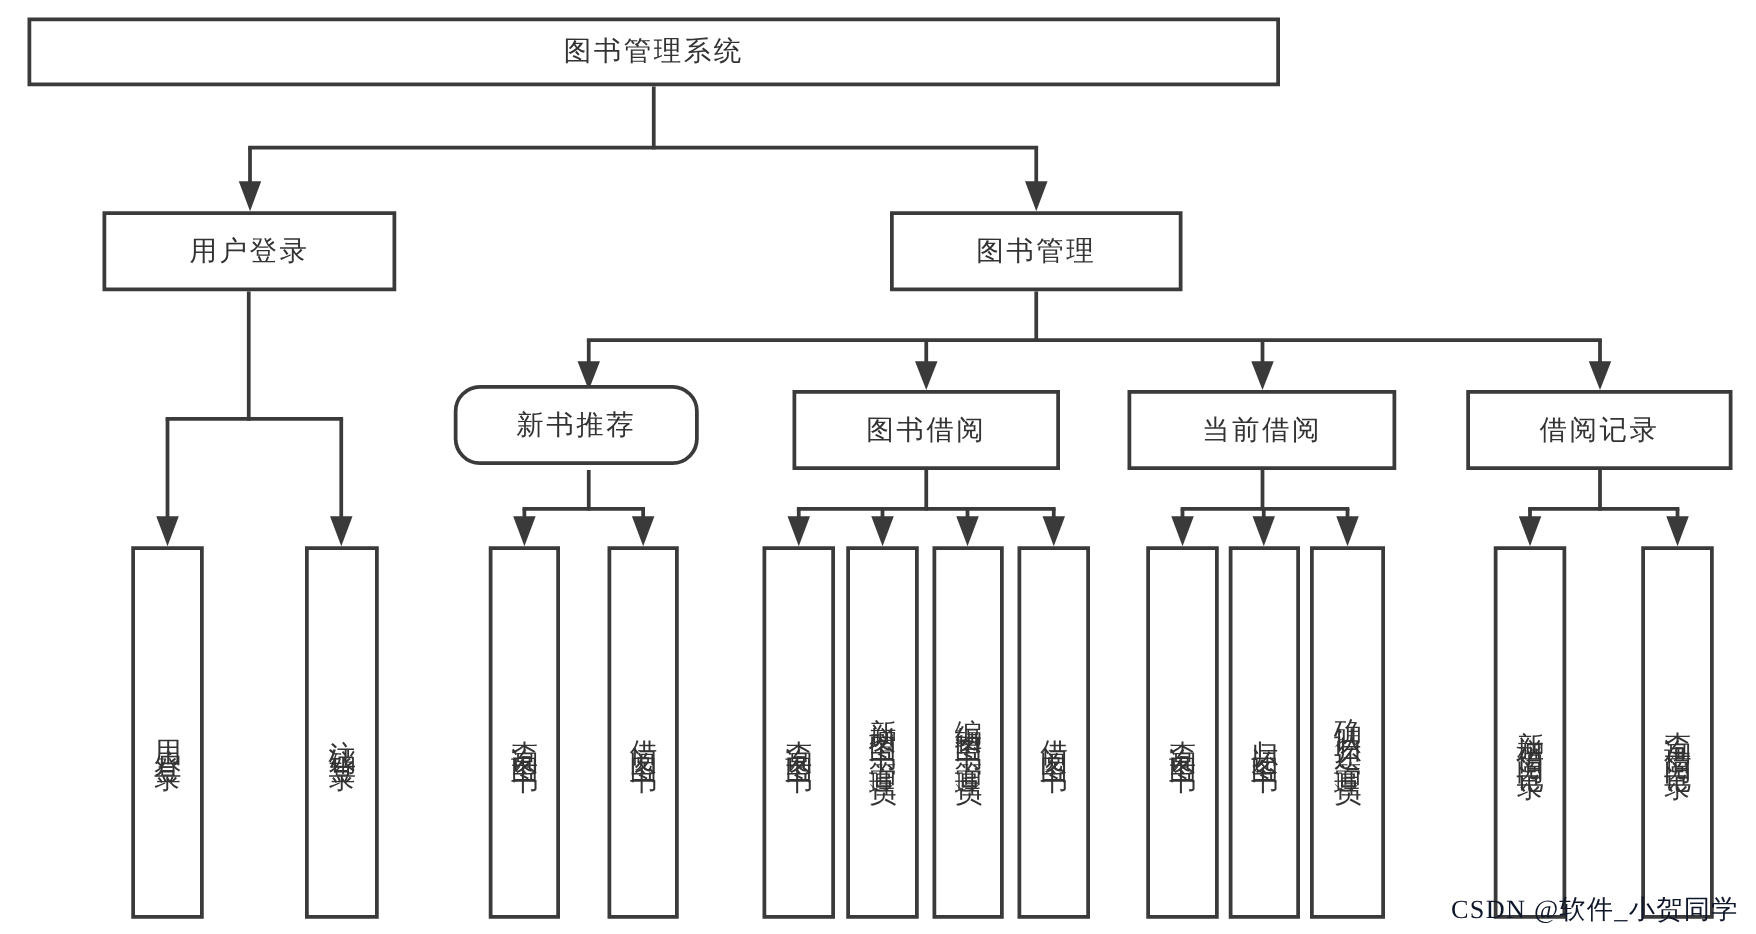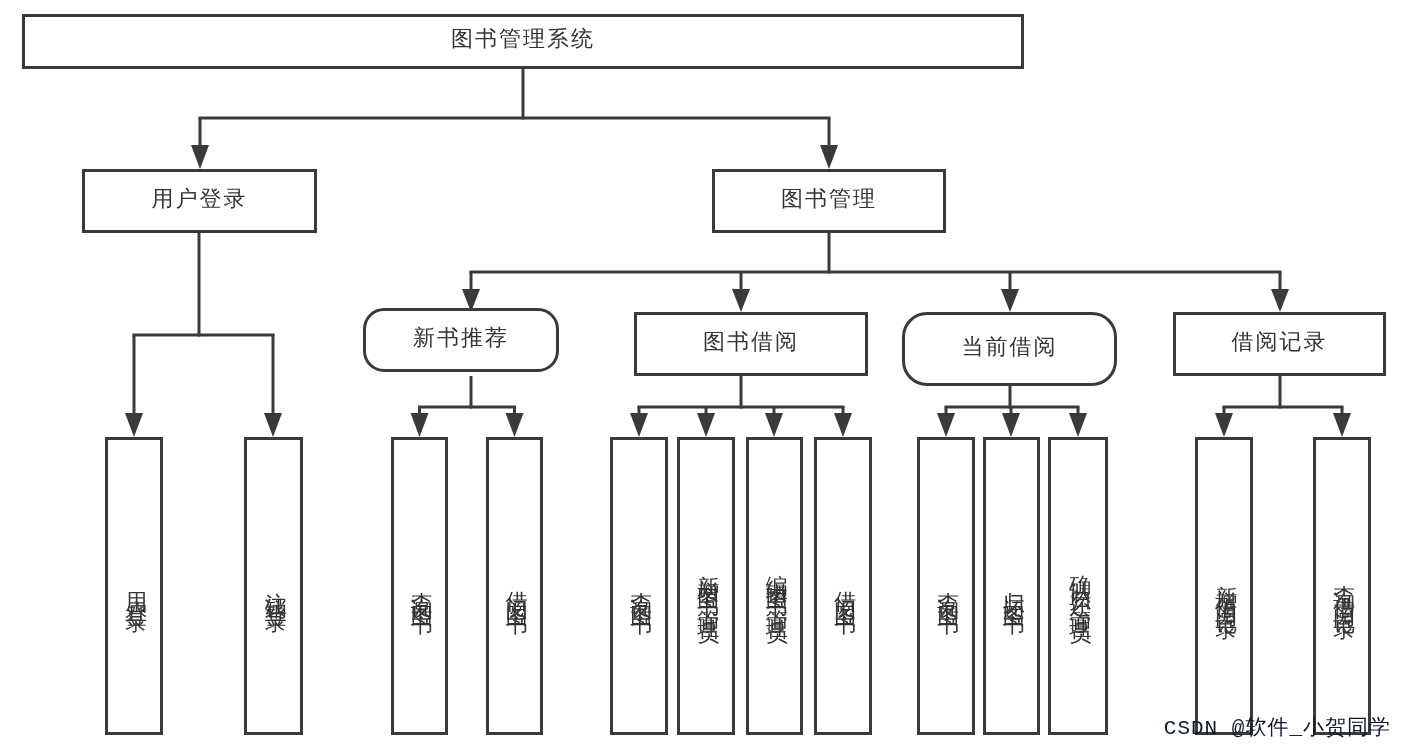--- a/index.html
+++ b/index.html
@@ -1,21 +1,21 @@
 <!DOCTYPE html>
 <html><head>
 <meta charset="utf-8">
 <style>
   html, body { margin: 0; padding: 0; background: #ffffff; }
   .canvas {
     position: relative;
     width: 1405px;
     height: 747px;
     background: #ffffff;
-    font-family: Liberation Mono, monospace;
+    font-family: Liberation Serif, serif;
     overflow: hidden;
   }
   svg.wires {
     position: absolute;
     left: 0; top: 0;
     width: 1405px; height: 747px;
   }
   svg.wires line { stroke: #3a3a3a; stroke-width: 3; }
   svg.wires polygon { fill: #3a3a3a; stroke: none; }
   .node {
@@ -115,22 +115,22 @@
     <line x1="1342" y1="407" x2="1342" y2="418"></line>
     <polygon points="1342,437 1333,413 1351,413"></polygon>
   </svg>
 
   <div class="node" style="left:22px; top:14px; width:1002px; height:55px;">图书管理系统</div>
 
   <div class="node" style="left:82px; top:169px; width:235px; height:64px;">用户登录</div>
   <div class="node" style="left:712px; top:169px; width:234px; height:64px;text-align:center;">图书管理</div>
 
   <div class="node" style="left:363px; top:308px; width:196px; height:64px;border-radius:21px;">新书推荐</div>
-  <div class="node" style="left:634px; top:312px; width:234px; height:64px;text-align:center;">图书借阅</div>
-  <div class="node" style="left:902px; top:312px; width:215px; height:74px;border-radius:25px;">当前借阅</div>
+  <div class="node" style="left:634px; top:312px; width:214px; height:64px;text-align:center;">图书借阅</div>
+  <div class="node" style="left:902px; top:312px; width:215px; height:64px;">当前借阅</div>
   <div class="node" style="left:1173px; top:312px; width:213px; height:64px;">借阅记录</div>
 
   <div class="node vnode" style="left:105px; top:437px; width:58px; height:298px;">用户登录</div>
   <div class="node vnode" style="left:244px; top:437px; width:59px; height:298px;">注销登录</div>
 
   <div class="node vnode" style="left:391px; top:437px; width:57px; height:298px;">查询图书</div>
   <div class="node vnode" style="left:486px; top:437px; width:57px; height:298px;">借阅图书</div>
 
   <div class="node vnode" style="left:610px; top:437px; width:58px; height:298px;">查询图书</div>
   <div class="node vnode" style="left:677px; top:437px; width:58px; height:298px;">新增图书（管理员）</div>

